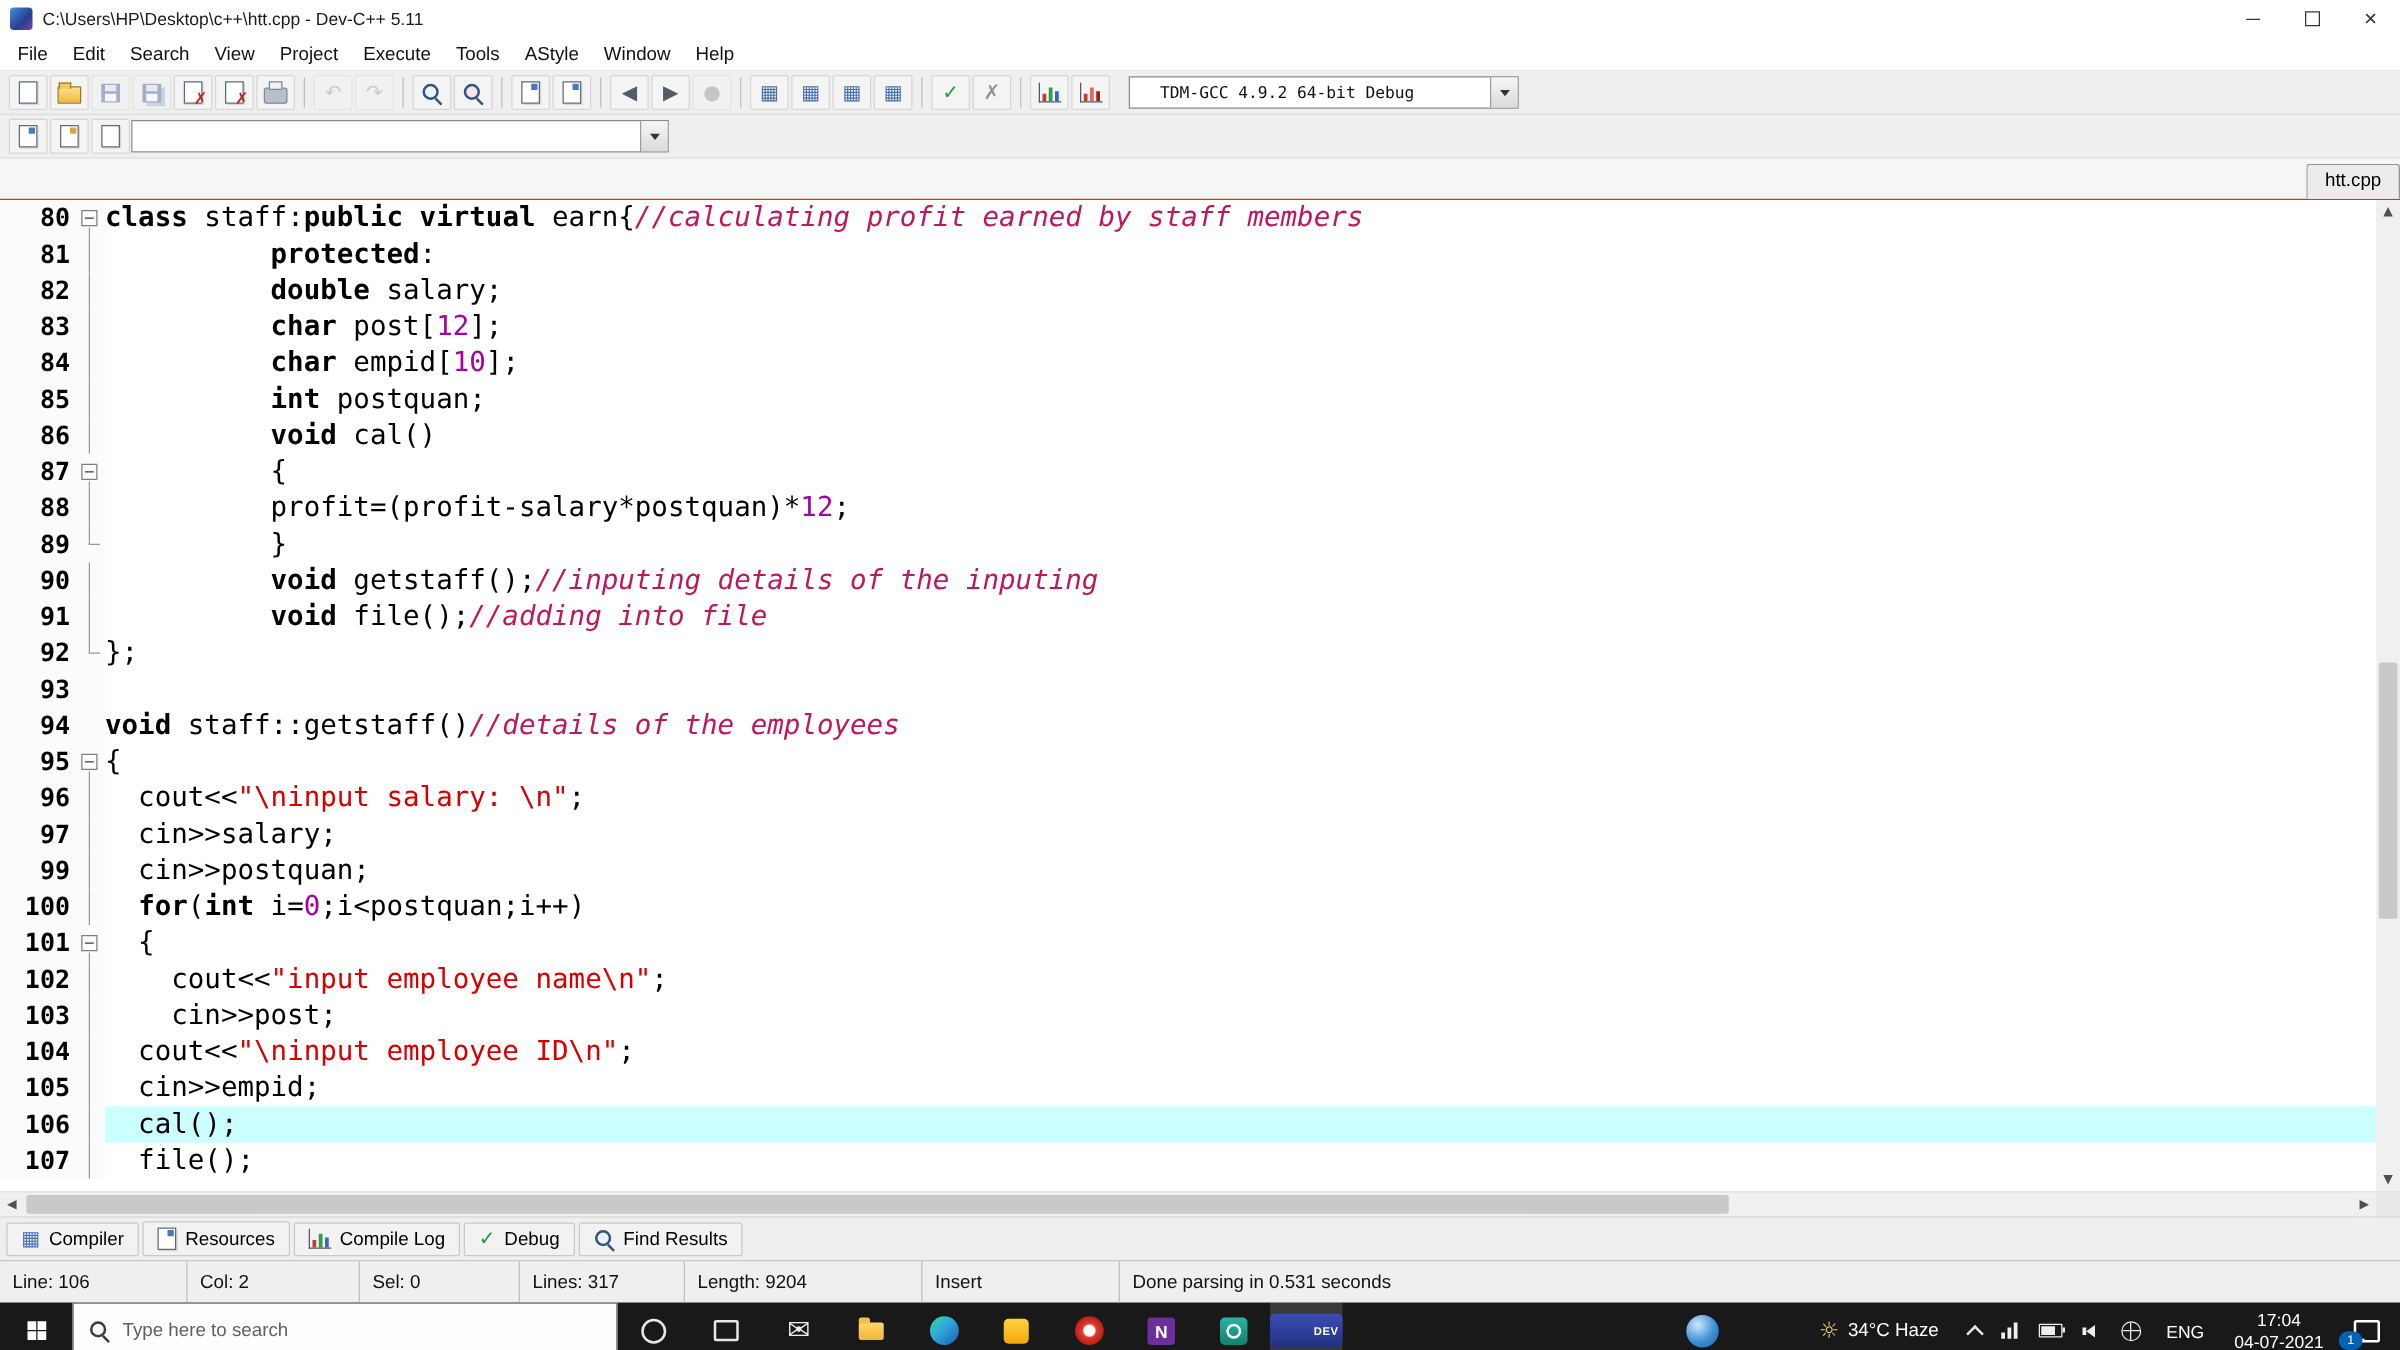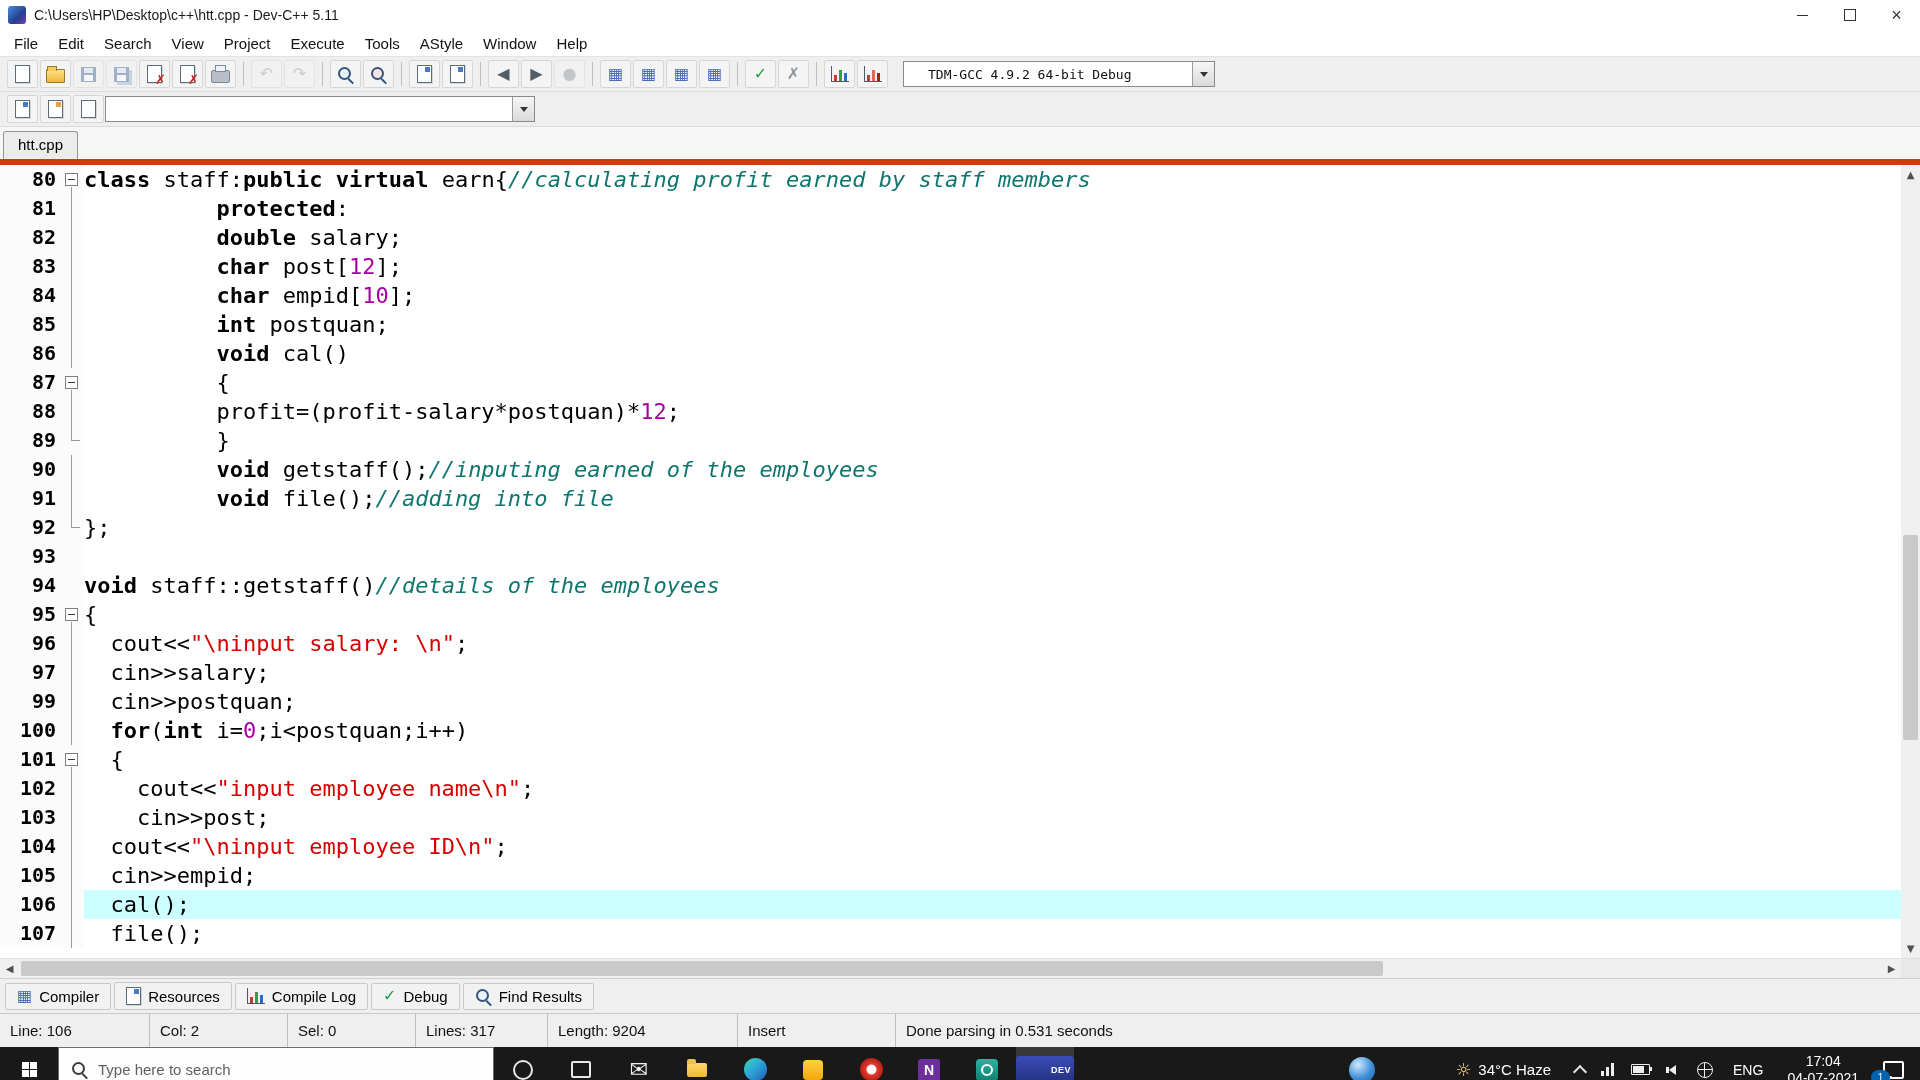--- a/index.html
+++ b/index.html
@@ -53,42 +53,42 @@
   
   .combo{height:26px;border:1px solid #8a8a8a;background:#fff;display:flex;align-items:center;padding-left:24px;box-sizing:border-box;}
   .combo-text{font-size:14px;color:#111;white-space:nowrap;overflow:hidden;}
   .combo-text.mono{font-family:"DejaVu Sans Mono",monospace;font-size:13px;}
   .carrow{margin-left:auto;width:21px;align-self:stretch;background:linear-gradient(#f6f6f6,#dadada);border-left:1px solid #9c9c9c;display:flex;align-items:center;justify-content:center;flex:none;}
   .carrow::after{content:'';border:4px solid transparent;border-top:5px solid #333;margin-top:5px;}
   .compiler{width:312px;margin-left:14px;}
   .globals{width:440px;margin-left:16px;}
   .members{width:430px;}
   
-  .tabbar{height:32px;background:#f6f6f6;border-bottom:6px solid #c2410c;display:flex;align-items:flex-end;}
+  .tabbar{height:32px;background:#f6f6f6;border-bottom:1px solid #c2410c;display:flex;align-items:flex-end;justify-content:flex-end;}
   .tab{margin-left:3px;padding:4px 14px 6px;background:#ececec;border:1px solid #949494;border-bottom:none;border-radius:3px 3px 0 0;font-size:15px;}
   
   .editor{position:relative;height:793px;background:#fff;overflow:hidden;}
   .code-area{position:absolute;left:0;top:0;right:19px;bottom:0;overflow:hidden;}
   .crow{display:flex;height:29px;}
   .gnum{width:56px;flex:none;text-align:right;padding-right:4px;background:#fbfbfb;
     font-family:"DejaVu Sans Mono",monospace;font-size:20px;line-height:29px;font-weight:bold;color:#000;}
   .fold{width:24px;flex:none;position:relative;background:#fbfbfb;}
   .f-line::before{content:'';position:absolute;left:11px;top:0;bottom:0;width:1px;background:#9a9a9a;}
   .f-end::before{content:'';position:absolute;left:11px;top:0;height:15px;width:1px;background:#9a9a9a;}
   .f-end::after{content:'';position:absolute;left:11px;top:14px;width:9px;height:1px;background:#9a9a9a;}
   .f-box::after{content:'';position:absolute;left:11px;top:22px;bottom:0;width:1px;background:#9a9a9a;}
   .fbox{position:absolute;left:5px;top:8px;width:13px;height:13px;border:1px solid #7e7e7e;background:#fff;box-sizing:border-box;}
   .fbox::before{content:'';position:absolute;left:2px;right:2px;top:5px;height:1px;background:#3a3a3a;}
   .ctext{flex:1;font-family:"DejaVu Sans Mono",monospace;font-size:22px;line-height:29px;white-space:pre;color:#000;}
   .crow.hl .ctext{background:#ccffff;}
   .tk{font-weight:bold;color:#000;}
   .tp{color:#000;}
   .ts{color:#d60000;}
   .td{color:#a800a0;}
-  .tc{color:#0f766e;font-style:italic;}
+  .tc{color:#be185d;font-style:italic;}
   
   .vscroll{position:absolute;top:0;right:0;width:19px;bottom:0;background:#f0f0f0;}
   .sarrow{width:19px;height:19px;display:flex;align-items:center;justify-content:center;font-size:10px;color:#505050;background:#f0f0f0;font-family:"DejaVu Sans",sans-serif;}
   .vscroll .down{position:absolute;bottom:0;}
   .vthumb{position:absolute;top:370px;left:2px;width:15px;height:205px;background:#c9c9c9;border-radius:2px;}
   .hscroll{position:relative;height:19px;background:#f0f0f0;border-top:1px solid #e0e0e0;}
   .hscroll .sarrow{position:absolute;top:0;}
   .hscroll .sa-left{left:0;}
   .hscroll .sa-right{right:19px;}
   .hthumb{position:absolute;left:21px;top:2px;width:1362px;height:15px;background:#c9c9c9;border-radius:2px;}
@@ -347,21 +347,21 @@
           <div class="ctext"><span class="tp">          profit=(profit-salary*postquan)*</span><span class="td">12</span><span class="tp">;</span></div>
         </div>
         <div class="crow">
           <div class="gnum">89</div>
           <div class="fold f-end"></div>
           <div class="ctext"><span class="tp">          }</span></div>
         </div>
         <div class="crow">
           <div class="gnum">90</div>
           <div class="fold f-line"></div>
-          <div class="ctext"><span class="tp">          </span><span class="tk">void</span><span class="tp"> getstaff();</span><span class="tc">//inputing earned of the employees</span></div>
+          <div class="ctext"><span class="tp">          </span><span class="tk">void</span><span class="tp"> getstaff();</span><span class="tc">//inputing details of the inputing</span></div>
         </div>
         <div class="crow">
           <div class="gnum">91</div>
           <div class="fold f-line"></div>
           <div class="ctext"><span class="tp">          </span><span class="tk">void</span><span class="tp"> file();</span><span class="tc">//adding into file</span></div>
         </div>
         <div class="crow">
           <div class="gnum">92</div>
           <div class="fold f-end"></div>
           <div class="ctext"><span class="tp">};</span></div>

